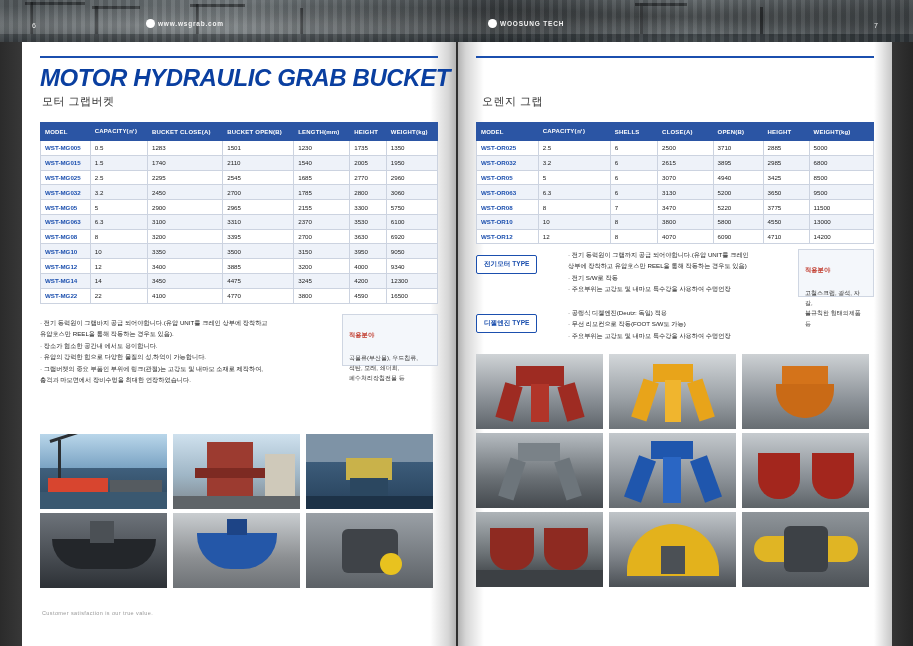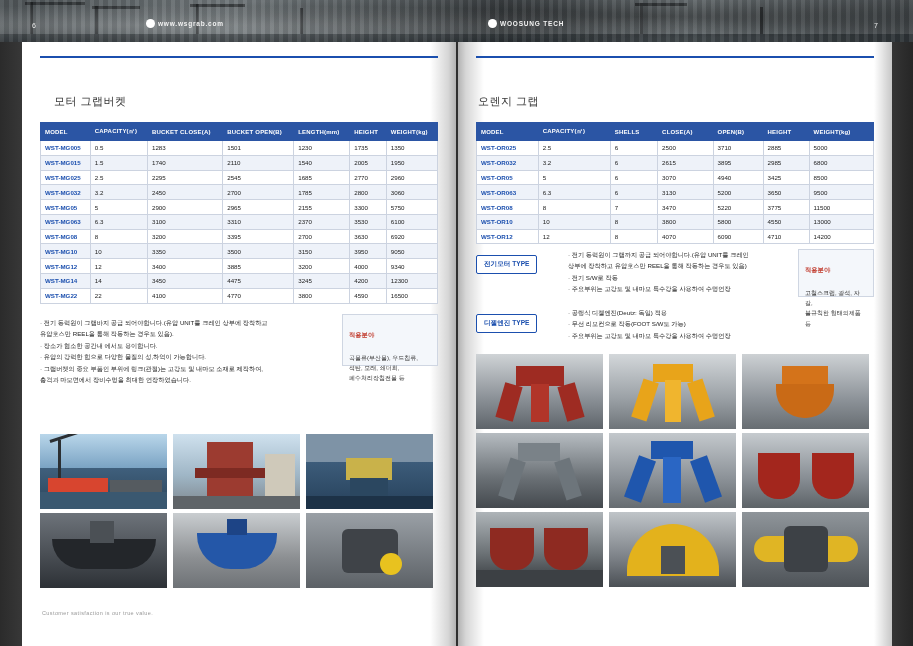--- a/index.html
+++ b/index.html
@@ -70,21 +70,21 @@
   }
 
   .inner { position:absolute; left:0; top:0; width:100%; height:100%; }
 
   h1.title {
     position:absolute; font-family:"Liberation Sans", sans-serif;
     font-weight:bold; font-style:italic; font-size:24px; color:#0a3fa0;
     margin:0; letter-spacing:-0.4px;
   }
   .subtitle {
-    position:absolute; font-size:11px; color:#333; letter-spacing:0.5px;margin-left:12px;
+    position:absolute; font-size:11px; color:#333; letter-spacing:0.5px;
   }
   .headrule {
     position:absolute; height:2px; background:#1b4fae;
   }
 
   
   table.spec {
     position:absolute; border-collapse:collapse; font-size:6.2px;
     color:#222; background:#fff;
   }
@@ -144,20 +144,21 @@
     <div class="band-dot l"></div>
     <div class="band-label left">www.wsgrab.com</div>
     <div class="band-dot r"></div>
     <div class="band-label right">WOOSUNG TECH</div>
     <div class="pagenum l">6</div>
     <div class="pagenum r">7</div>
   </div>
 
   <div class="page left">
     <div class="inner">
+      <h1 class="title" style="left:18px; top:22px;">MOTOR HYDRAULIC GRAB BUCKET</h1>
       <div class="subtitle" style="left:20px; top:52px;">모터 그랩버켓</div>
       <div class="headrule" style="left:18px; top:14px; width:398px;"></div>
 
       <table class="spec" style="left:18px; top:80px; width:398px;">
         <thead>
             <tr>
           <th>MODEL</th>
           <th>CAPACITY(㎥)</th>
           <th>BUCKET CLOSE(A)</th>
           <th>BUCKET OPEN(B)</th>
@@ -323,21 +324,21 @@
         <div style="position:absolute;left:36px;top:16px;width:56px;height:44px;background:#3f4348;border-radius:6px;"></div>
         <div style="position:absolute;left:74px;top:40px;width:22px;height:22px;background:#e8c21f;border-radius:50%;"></div>
       </div>
 
       <div class="footer-note" style="left:20px; top:568px;">Customer satisfaction is our true value.</div>
     </div>
   </div>
 
   <div class="page right">
     <div class="inner">
-      <div class="subtitle" style="left:8px; top:52px;">오렌지 그랩</div>
+      <div class="subtitle" style="left:24px; top:52px;">오렌지 그랩</div>
       <div class="headrule" style="left:18px; top:14px; width:398px;"></div>
 
       <table class="spec" style="left:18px; top:80px; width:398px;">
         <thead>
             <tr>
           <th>MODEL</th>
           <th>CAPACITY(㎥)</th>
           <th>SHELLS</th>
           <th>CLOSE(A)</th>
           <th>OPEN(B)</th>

